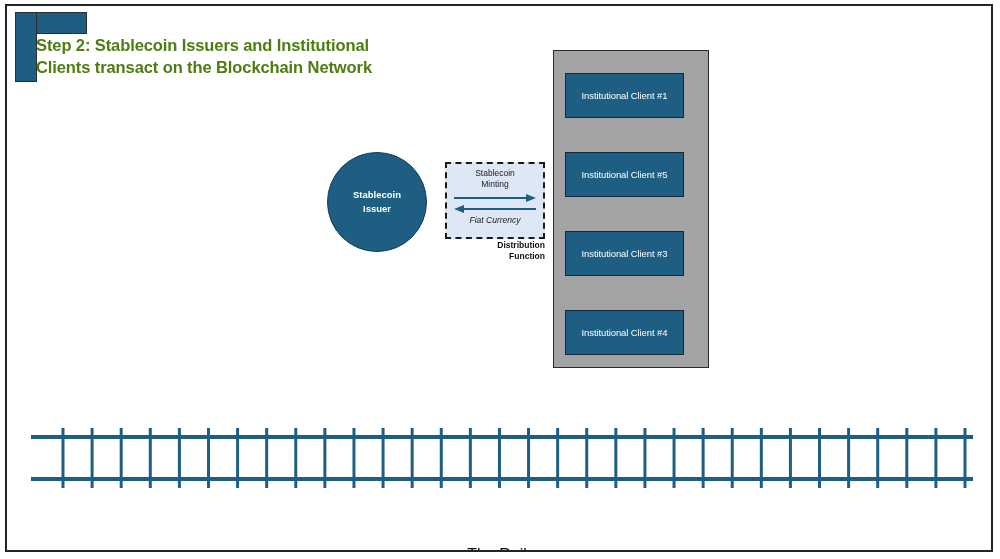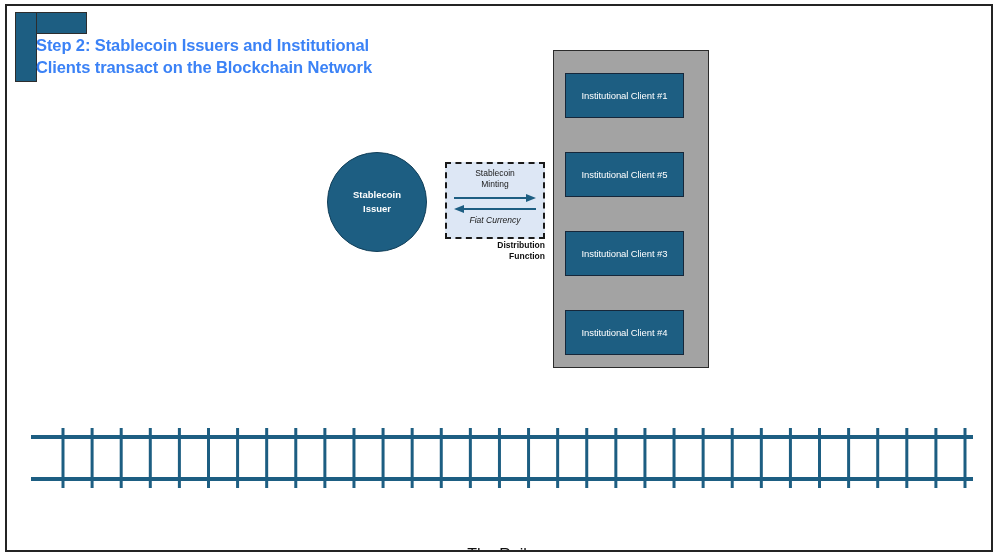--- a/index.html
+++ b/index.html
@@ -55,21 +55,21 @@
     box-sizing: border-box;
   }
 
   .title-block {
     position: absolute;
     left: 29px;
     top: 29px;
     width: 520px;
     font-size: 16.5px;
     font-weight: bold;
-    color: #3b82f6;
+    color: #4d7c0f;
     line-height: 1.33;
     letter-spacing: -0.1px;
   }
   .title-block div { white-space: nowrap; }
 
   
   .issuer-circle {
     position: absolute;
     left: 320px;
     top: 146px;

